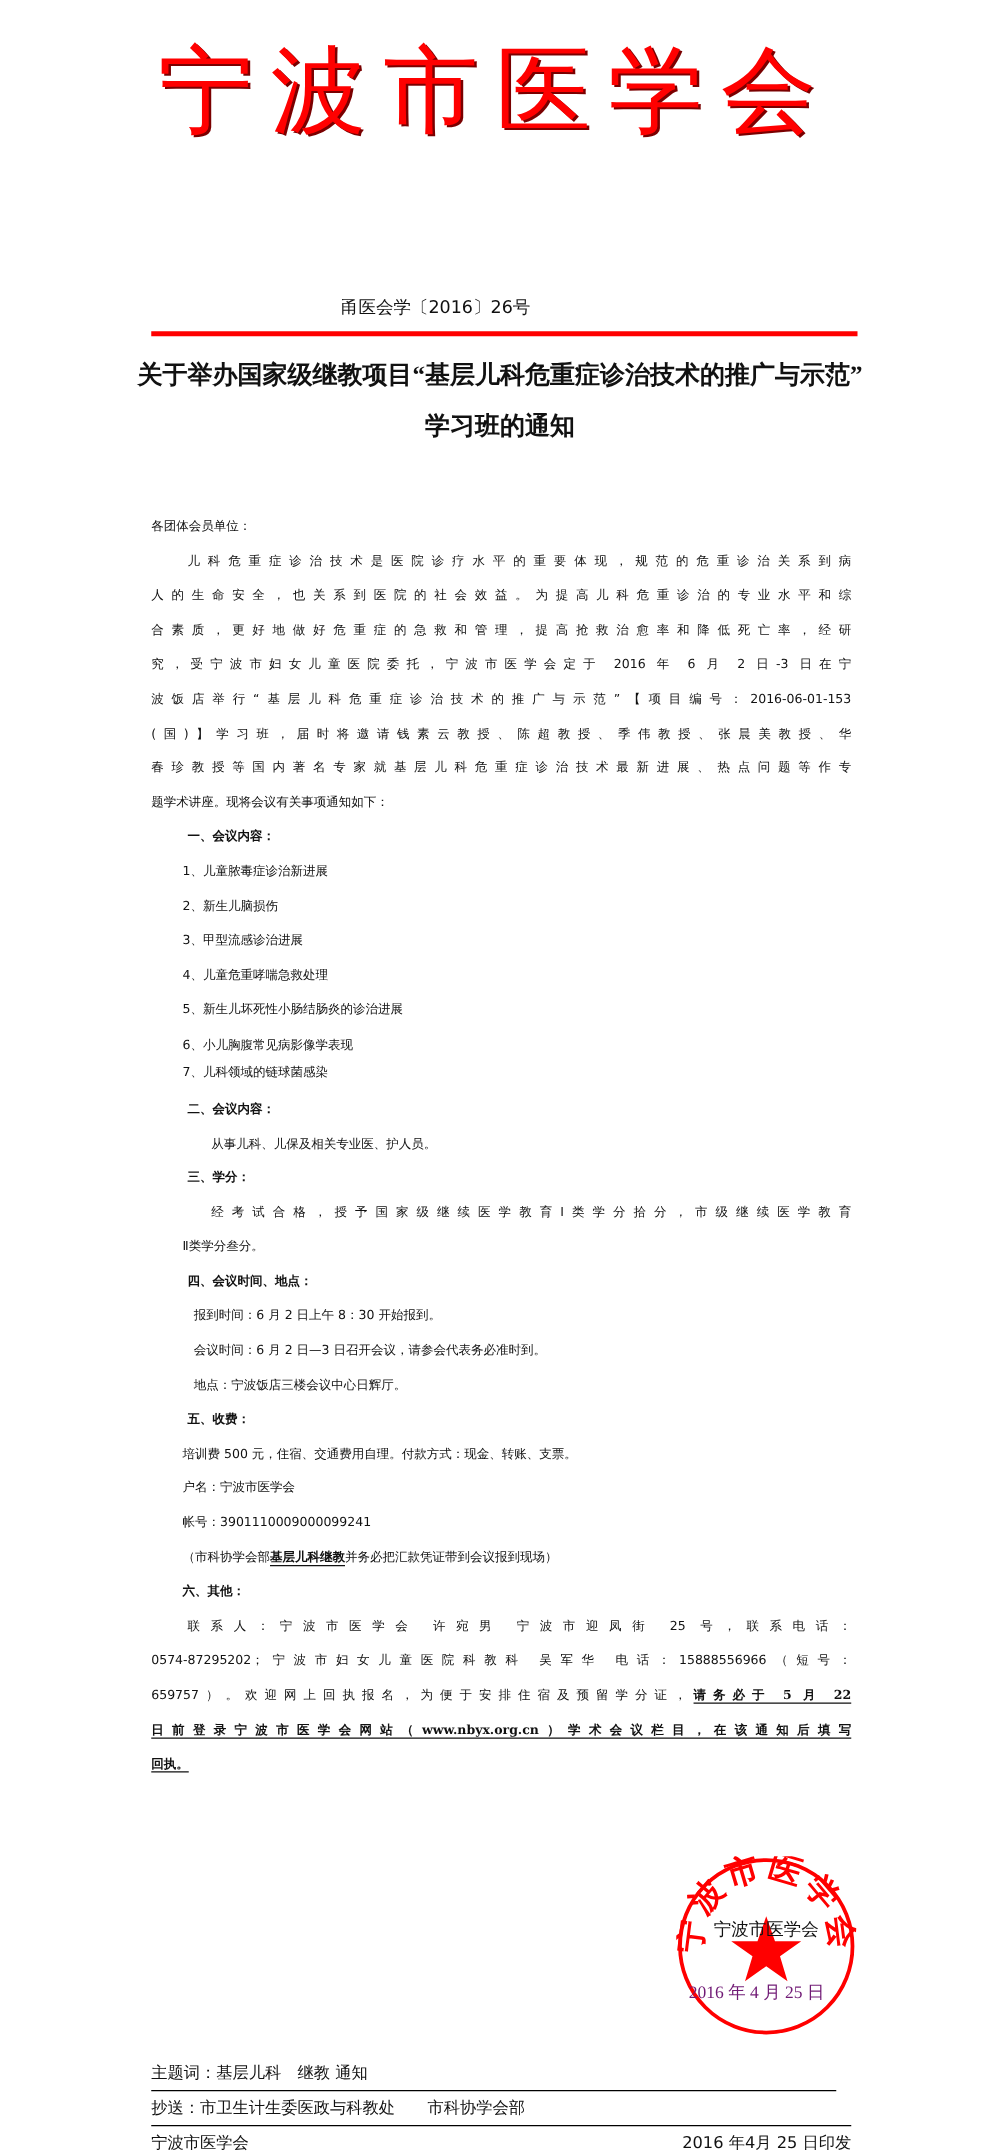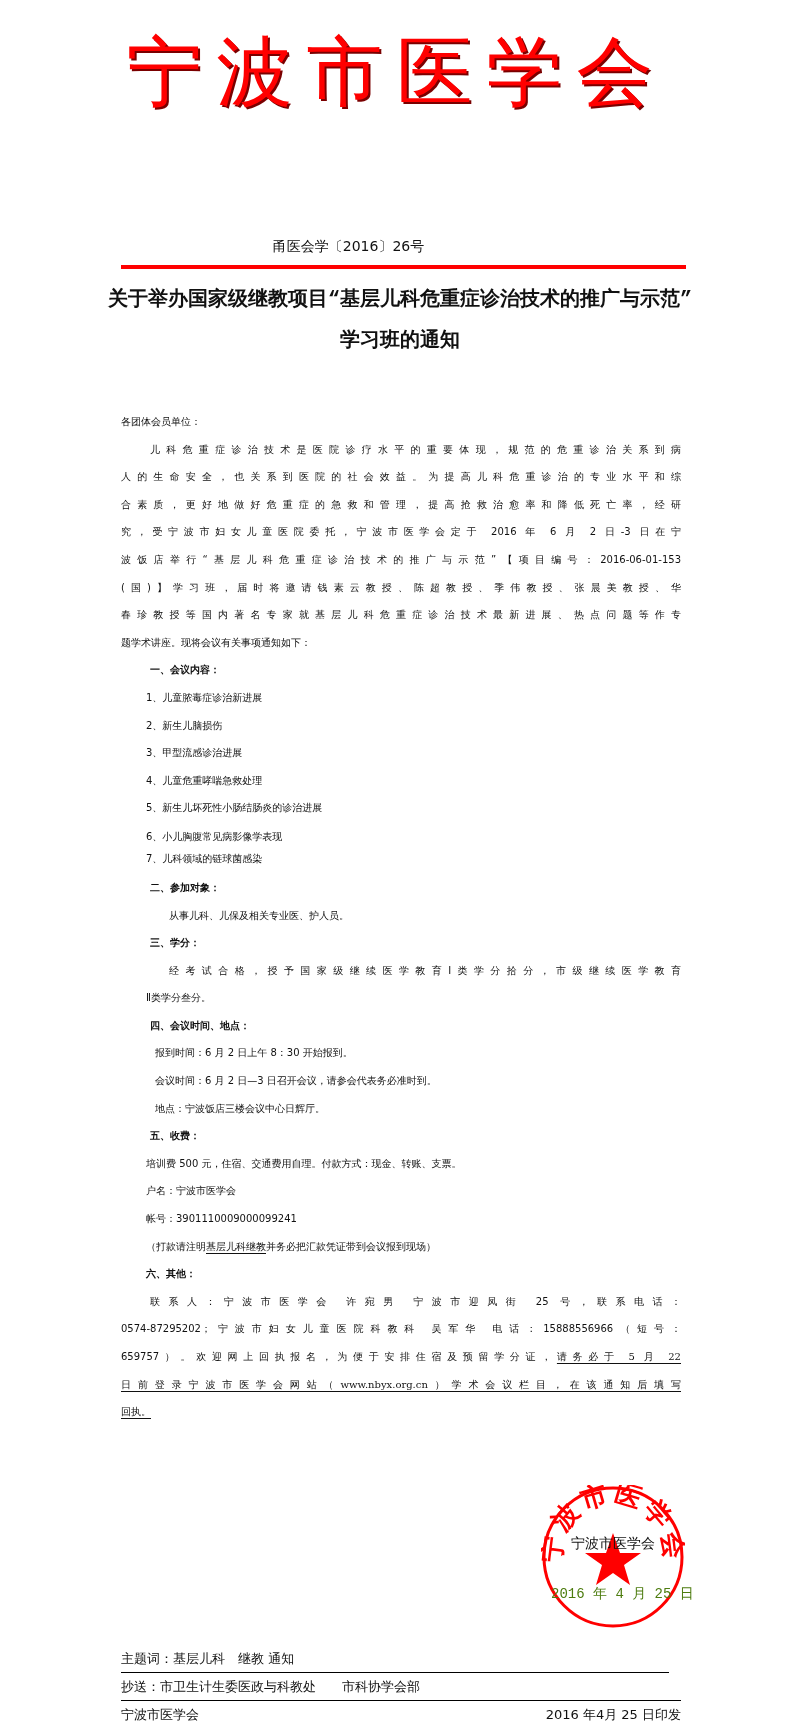--- a/index.html
+++ b/index.html
@@ -6,33 +6,33 @@
   body { width:793px; height:1724px; position:relative; overflow:hidden;
          font-family:"DejaVu Serif","Liberation Serif",serif; color:#111; }
   .abs { position:absolute;margin-top:14px; }
   .masthead { left:0; top:18px; width:793px; text-align:center; color:#ff0000;
               font-family:"DejaVu Serif","Liberation Serif",serif; font-size:76px; line-height:80px;
               letter-spacing:14px; text-shadow:2px 2px 0 #7a0000; font-weight:normal; }
   .docno { left:0; top:222px; width:697px; text-align:center; font-size:14px; line-height:20px;
            font-family:"DejaVu Sans","Liberation Sans",sans-serif; }
   .redline { left:121px; top:251px; width:565px; height:4px; background:#ff0000; }
   .heading { left:100px; width:600px; text-align:center; font-size:20px; line-height:26px; font-weight:bold;
-             font-family:Liberation Mono, monospace; white-space:nowrap; }
+             font-family:Liberation Serif, serif; white-space:nowrap; }
   .body { left:121px; top:394px; width:560px; font-size:10px; line-height:27.6px;
           font-family:"DejaVu Sans","Liberation Sans",sans-serif; }
   .body p { margin:0; }
   .indent { text-indent:29px; }
   .sec { padding-left:29px; font-weight:bold; font-family:"DejaVu Serif","Liberation Serif",serif; }
   .item { padding-left:25px; }
   .item.tight { line-height:22px; }
   .sub { padding-left:48px; }
   .lv1 { padding-left:34px; }
   .lv0 { padding-left:25px; }
   .just { text-align:justify; text-align-last:justify; }
-  .ul-bold { font-weight:normal; text-decoration:underline; text-underline-offset:3px;
+  .ul-bold { font-weight:bold; text-decoration:underline; text-underline-offset:3px;
              font-family:"DejaVu Serif","Liberation Serif",serif; }
   .seal { left:541px; top:1471px; width:144px; height:144px; }
   .footer { left:121px; width:560px; font-size:13px; line-height:26px;
             font-family:"DejaVu Sans","Liberation Sans",sans-serif; border-bottom:1.5px solid #000; }
   .footer .right { float:right; }
 </style>
 </head>
 <body>
 
 <div class="abs masthead">宁波市医学会</div>
@@ -56,37 +56,37 @@
 
   <p class="sec">一、会议内容：</p>
   <p class="item">1、儿童脓毒症诊治新进展</p>
   <p class="item">2、新生儿脑损伤</p>
   <p class="item">3、甲型流感诊治进展</p>
   <p class="item">4、儿童危重哮喘急救处理</p>
   <p class="item">5、新生儿坏死性小肠结肠炎的诊治进展</p>
   <p class="item tight" style="margin-top:4px">6、小儿胸腹常见病影像学表现</p>
   <p class="item tight">7、儿科领域的链球菌感染</p>
 
-  <p class="sec" style="margin-top:4px">二、参加对象：</p>
+  <p class="sec" style="margin-top:4px">二、会议内容：</p>
   <p class="sub">从事儿科、儿保及相关专业医、护人员。</p>
 
   <p class="sec">三、学分：</p>
   <p class="sub just">经考试合格，授予国家级继续医学教育Ⅰ类学分拾分，市级继续医学教育</p>
   <p class="lv0">Ⅱ类学分叁分。</p>
 
   <p class="sec">四、会议时间、地点：</p>
   <p class="lv1">报到时间：6 月 2 日上午 8：30 开始报到。</p>
   <p class="lv1">会议时间：6 月 2 日—3 日召开会议，请参会代表务必准时到。</p>
   <p class="lv1">地点：宁波饭店三楼会议中心日辉厅。</p>
 
   <p class="sec">五、收费：</p>
   <p class="lv0">培训费 500 元，住宿、交通费用自理。付款方式：现金、转账、支票。</p>
   <p class="lv0">户名：宁波市医学会</p>
   <p class="lv0">帐号：3901110009000099241</p>
-  <p class="lv0"><span>（打款请注明</span><span class="ul-bold">基层儿科继教</span><span>并务必把汇款凭证带到会议报到现场）</span></p>
+  <p class="lv0"><span>（市科协学会部</span><span class="ul-bold">基层儿科继教</span><span>并务必把汇款凭证带到会议报到现场）</span></p>
 
   <p class="sec" style="padding-left:25px">六、其他：</p>
   <p class="indent just">联系人：宁波市医学会 许宛男 宁波市迎凤街 25 号，联系电话：</p>
   <p class="just">0574-87295202；宁波市妇女儿童医院科教科 吴军华 电话：15888556966（短号：</p>
   <p class="just"><span>659757）。欢迎网上回执报名，为便于安排住宿及预留学分证，</span><span class="ul-bold">请务必于 5 月 22</span></p>
   <p class="just"><span class="ul-bold">日前登录宁波市医学会网站（www.nbyx.org.cn）学术会议栏目，在该通知后填写</span></p>
   <p><span class="ul-bold">回执。</span></p>
 </div>
 
 <div class="abs seal">
@@ -94,21 +94,21 @@
     <defs>
       <path id="sealArc" d="M 22 84 A 52 52 0 1 1 122 84"></path>
     </defs>
     <circle cx="72" cy="72" r="69" fill="none" stroke="#ff0000" stroke-width="3"></circle>
     <text font-family="DejaVu Serif, serif" font-size="26" font-weight="bold" fill="#ff0000" letter-spacing="4">
       <textPath href="#sealArc" startOffset="50%" text-anchor="middle">宁波市医学会</textPath>
     </text>
     <polygon points="72,48 79,68 100,68 83,80 89,100 72,88 55,100 61,80 44,68 65,68" fill="#ff0000"></polygon>
   </svg>
   <div class="abs" style="left:30px;top:36px;font-size:14px;font-family:'DejaVu Sans',sans-serif;color:#111;">宁波市医学会</div>
-  <div class="abs" style="left:10px;top:86px;font-size:14px;font-family:Liberation Mono, monospace;color:#4d7c0f;white-space:nowrap;">2016 年 4 月 25 日</div>
+  <div class="abs" style="left:10px;top:86px;font-size:14px;font-family:Liberation Serif, serif;color:#701a75;white-space:nowrap;">2016 年 4 月 25 日</div>
 </div>
 
 <div class="abs footer" style="top:1632px;width:548px">主题词：基层儿科　继教 通知</div>
 <div class="abs footer" style="top:1660px">抄送：市卫生计生委医政与科教处　　市科协学会部</div>
 <div class="abs footer" style="top:1688px">
   <span>宁波市医学会</span>
   <span class="right">2016 年4月 25 日印发</span>
 </div>
 
 </body></html>

